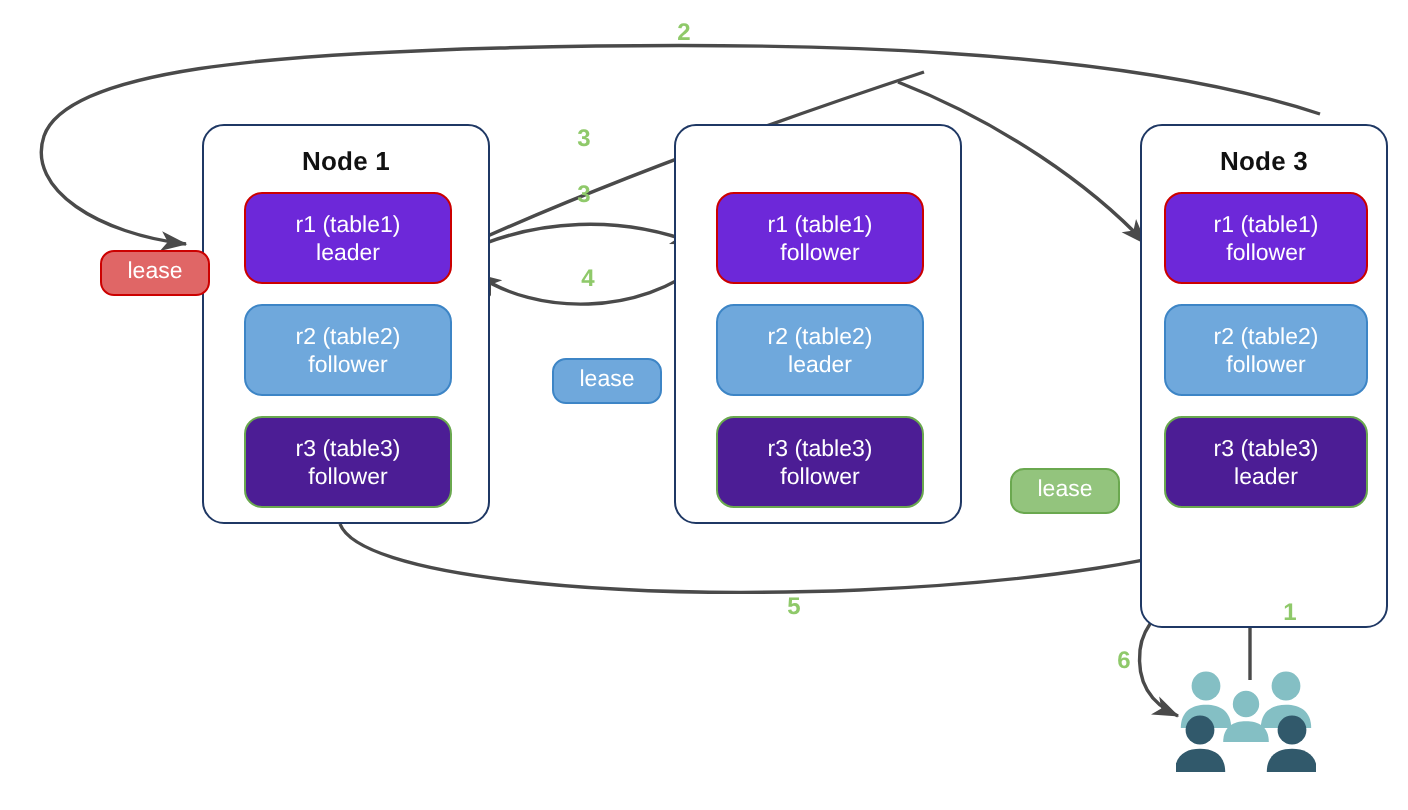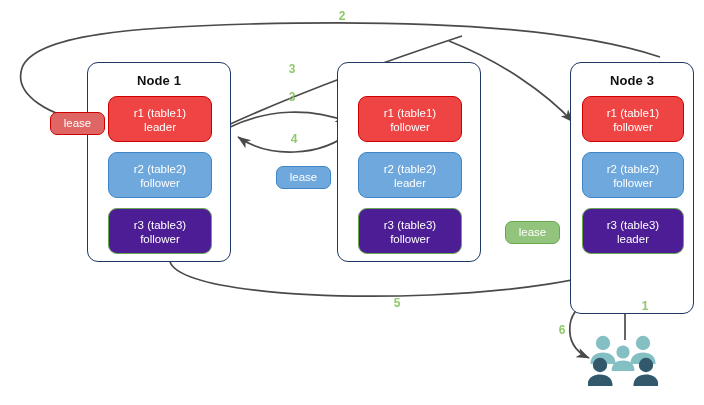--- a/index.html
+++ b/index.html
@@ -54,40 +54,41 @@
     line-height: 14px;
     text-align: center;
     display: flex;
     flex-direction: column;
     align-items: center;
     justify-content: center;
     padding-top: 1px;
   }
   .replica .l1, .replica .l2 { display: block; }
   .r-red {
-    background: #ef4444;
+    background: #6d28d9;
     border: 1.6px solid #cc0000;
   }
   .r-blue {
     background: #6fa8dc;
     border: 1.6px solid #3d85c6;
   }
   .r-green {
     background: #4c1d95;
     border: 1.6px solid #6aa84f;
   }
   .lease {
     position: absolute;
     box-sizing: border-box;
     border-radius: 7px;
     color: #ffffff;
     font-size: 11.5px;
     line-height: 21px;
     text-align: center;
     z-index: 4;
+    margin-top: 13px;
   }
   .lease.l-red   { background: #e06666; border: 1.6px solid #cc0000; }
   .lease.l-blue  { background: #6fa8dc; border: 1.6px solid #3d85c6; }
   .lease.l-green { background: #93c47d; border: 1.6px solid #6aa84f; }
 
   .step-label {
     position: absolute;
     font-size: 12px;
     font-weight: bold;
     color: #8fc96a;
@@ -125,21 +126,21 @@
 
     <path d="M 352,131 C 320,158 268,158 238,137" fill="none" stroke="#4a4a4a" stroke-width="1.7" marker-end="url(#ah)"></path>
 
     <path d="M 170,262 C 180,288 300,300 430,295 C 520,291 590,280 625,265" fill="none" stroke="#4a4a4a" stroke-width="1.7" marker-end="url(#ah)"></path>
 
     <path d="M 625,340 L 625,270" fill="none" stroke="#4a4a4a" stroke-width="1.7" marker-end="url(#ah)"></path>
 
     <path d="M 624,266 C 600,292 572,304 570,325 C 568,344 578,353 589,358" fill="none" stroke="#4a4a4a" stroke-width="1.7" marker-end="url(#ah)"></path>
   </svg>
 
-  <div class="node" style="left:87px; top:62px; width:144px; height:200px;">
+  <div class="node" style="left:101px; top:62px; width:144px; height:200px;">
     <div class="node-title">Node 1</div>
     <div class="replica r-red" style="left:20px; top:33px; width:104px; height:46px;">
       <span class="l1">r1 (table1)</span>
       <span class="l2">leader</span>
     </div>
     <div class="replica r-blue" style="left:20px; top:89px; width:104px; height:46px;">
       <span class="l1">r2 (table2)</span>
       <span class="l2">follower</span>
     </div>
     <div class="replica r-green" style="left:20px; top:145px; width:104px; height:46px;">

